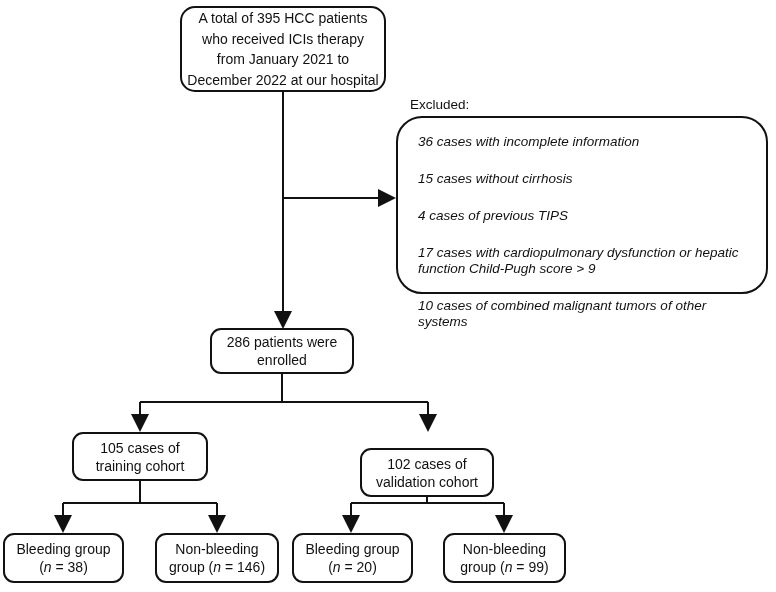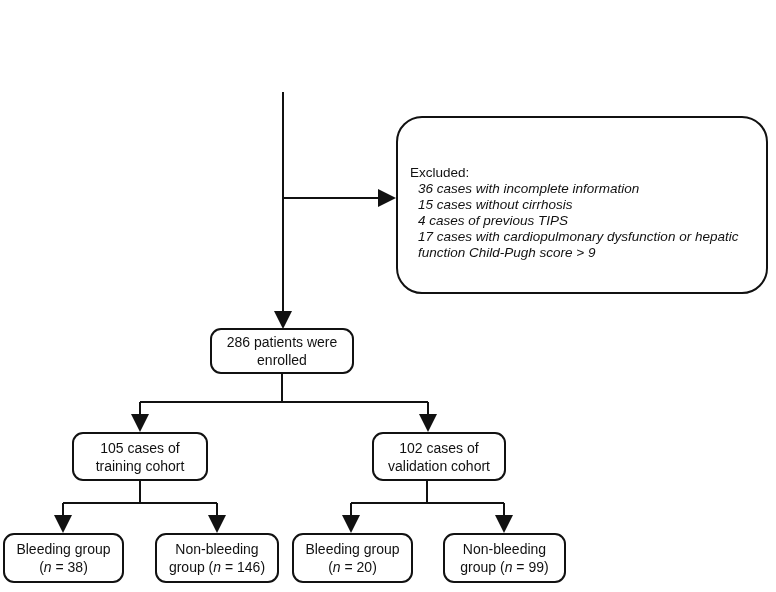--- a/index.html
+++ b/index.html
@@ -34,25 +34,26 @@
     border-radius: 15px; line-height: 20.5px;
   }
   #box-excluded {
     left: 396px; top: 116px; width: 372px; height: 178px;
     border-radius: 26px;
     align-items: flex-start;
     text-align: left;
     font-size: 13.5px;
     line-height: 16px;
     padding: 26px 12px 10px 12px;
+    gap: 21px;
   }
   #box-excluded .excl-item { padding-left: 8px; font-style: italic; }
   #box-enrolled   { left: 210px; top: 328px; width: 144px; height: 46px; }
   #box-training   { left: 72px;  top: 432px; width: 136px; height: 49px; }
-  #box-validation { left: 360px; top: 432px; width: 134px; height: 49px; margin-left: 12px; }
+  #box-validation { left: 360px; top: 448px; width: 134px; height: 49px; }
   #box-g1 { left: 3px;   top: 533px; width: 121px; height: 50px; }
   #box-g2 { left: 155px; top: 533px; width: 124px; height: 50px; }
   #box-g3 { left: 292px; top: 533px; width: 121px; height: 50px; }
   #box-g4 { left: 443px; top: 533px; width: 123px; height: 50px; }
   .box i { font-style: italic; }
 </style>
 </head>
 <body>
 
 <div class="canvas">
@@ -69,28 +70,35 @@
     <path d="M140,402 V428" marker-end="url(#arrow)"></path>
     <path d="M428,402 V428" marker-end="url(#arrow)"></path>
     <path d="M140,481 V503 M63,503 H217"></path>
     <path d="M63,503 V529" marker-end="url(#arrow)"></path>
     <path d="M217,503 V529" marker-end="url(#arrow)"></path>
     <path d="M427,481 V503 M351,503 H504"></path>
     <path d="M351,503 V529" marker-end="url(#arrow)"></path>
     <path d="M504,503 V529" marker-end="url(#arrow)"></path>
   </svg>
 
+  <div class="box" id="box-top">
+    <div>A total of 395 HCC patients
+who received ICIs therapy
+from January 2021 to
+December 2022 at our hospital</div>
+  </div>
 
   <div class="box" id="box-excluded">
     <div>Excluded:</div>
     <div class="excl-item">36 cases with incomplete information</div>
     <div class="excl-item">15 cases without cirrhosis</div>
     <div class="excl-item">4 cases of previous TIPS</div>
     <div class="excl-item">17 cases with cardiopulmonary dysfunction or hepatic
 function Child-Pugh score &gt; 9</div>
+    <div class="excl-item">10 cases of combined malignant tumors of other systems</div>
   </div>
 
   <div class="box" id="box-enrolled">
     <div>286 patients were
 enrolled</div>
   </div>
 
   <div class="box" id="box-training">
     <div>105 cases of
 training cohort</div>

